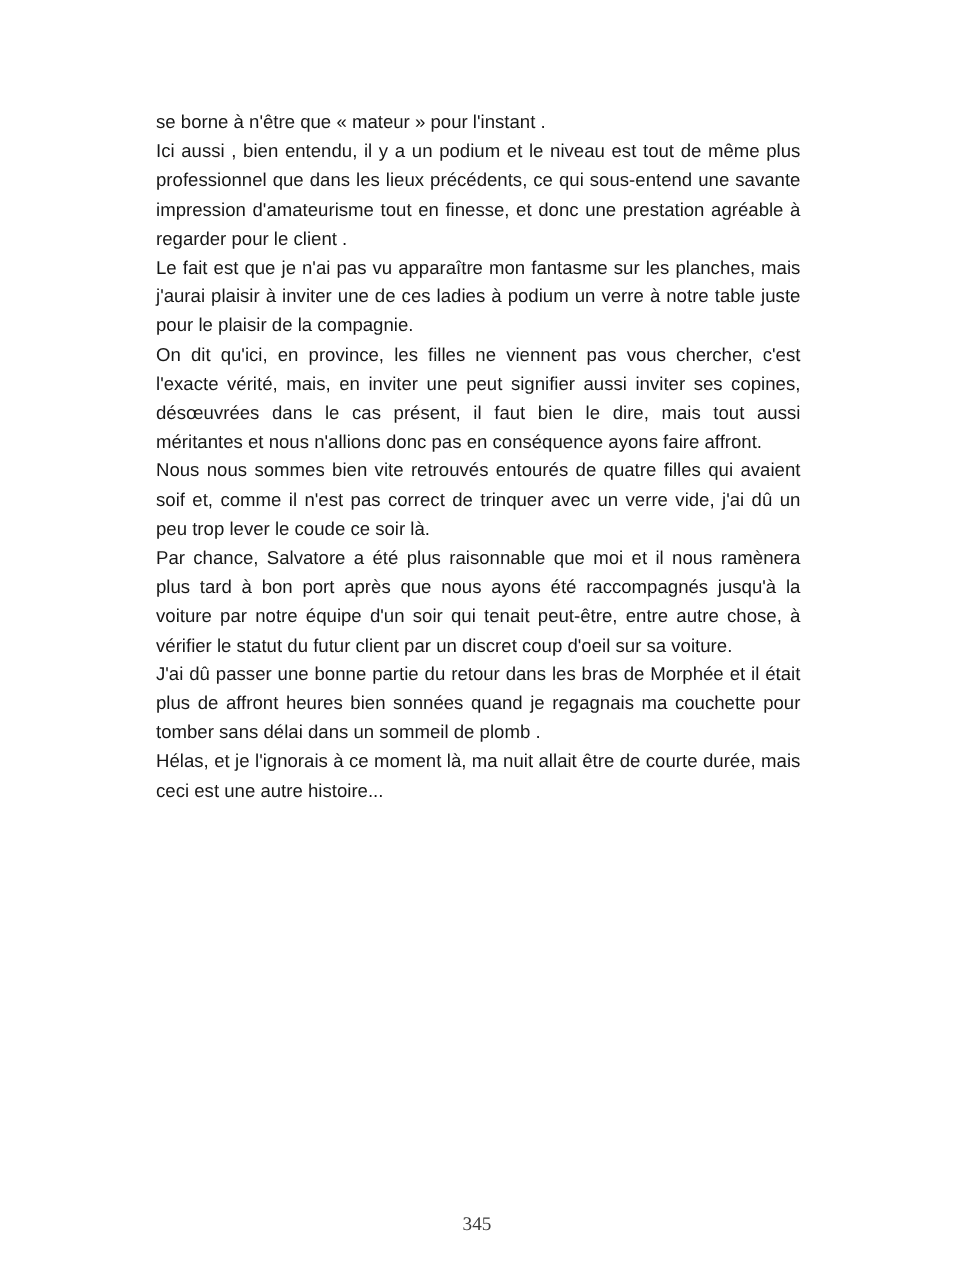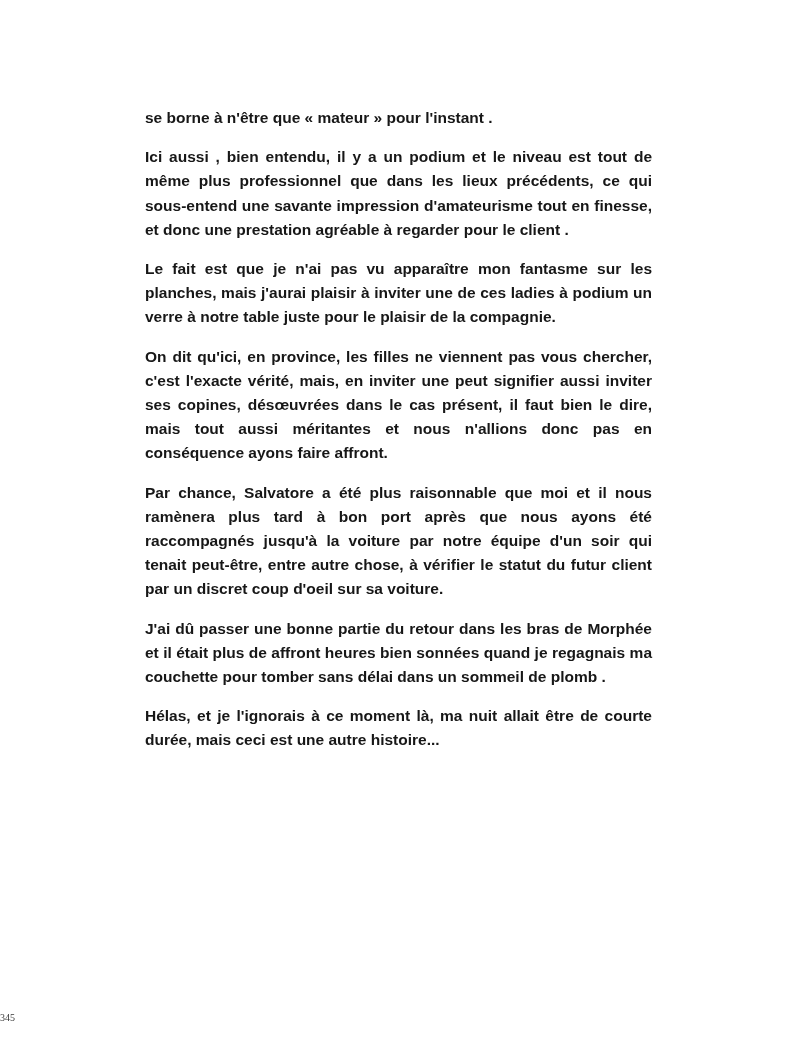--- a/index.html
+++ b/index.html
@@ -19,41 +19,42 @@
     position: absolute;
     left: 130px;
     top: 91px;
     width: 537px;
     font-size: 15.5px;
     line-height: 24.2px;
     color: #171717;
     text-align: justify;
   }
   .text-block p {
-    margin: 15px;
+    margin: 0;
     padding: 0;
-    font-weight: bold;
   }
   .page-number {
     position: absolute;
     top: 1012px;
     left: 0;
     width: 100%;
+    text-align: center;
     font-family: "Liberation Serif", serif;
-    font-size: 10px;
+    font-size: 16px;
     color: #3a3a3a;
   }
 </style>
 </head>
 <body>
 
 <div class="page">
   <div class="text-block">
     <p>se borne à n'être que « mateur » pour l'instant .</p>
     <p>Ici aussi , bien entendu, il y a un podium et le niveau est tout de même plus professionnel que dans les lieux précédents, ce qui sous-entend une savante impression d'amateurisme tout en finesse, et donc une prestation agréable à regarder pour le client .</p>
     <p>Le fait est que je n'ai pas vu apparaître mon fantasme sur les planches, mais j'aurai plaisir à inviter une de ces ladies à podium un verre à notre table juste pour le plaisir de la compagnie.</p>
     <p>On dit qu'ici, en province, les filles ne viennent pas vous chercher, c'est l'exacte vérité, mais, en inviter une peut signifier aussi inviter ses copines, désœuvrées dans le cas présent, il faut bien le dire, mais tout aussi méritantes et nous n'allions donc pas en conséquence ayons faire affront.</p>
+    <p>Nous nous sommes bien vite retrouvés entourés de quatre filles qui avaient soif et, comme il n'est pas correct de trinquer avec un verre vide, j'ai dû un peu trop lever le coude ce soir là.</p>
     <p>Par chance, Salvatore a été plus raisonnable que moi et il nous ramènera plus tard à bon port après que nous ayons été raccompagnés jusqu'à la voiture par notre équipe d'un soir qui tenait peut-être, entre autre chose, à vérifier le statut du futur client par un discret coup d'oeil sur sa voiture.</p>
     <p>J'ai dû passer une bonne partie du retour dans les bras de Morphée et il était plus de affront heures bien sonnées quand je regagnais ma couchette pour tomber sans délai dans un sommeil de plomb .</p>
     <p>Hélas, et je l'ignorais à ce moment là, ma nuit allait être de courte durée, mais ceci est une autre histoire...</p>
   </div>
   <div class="page-number">345</div>
 </div>
 
 </body></html>

